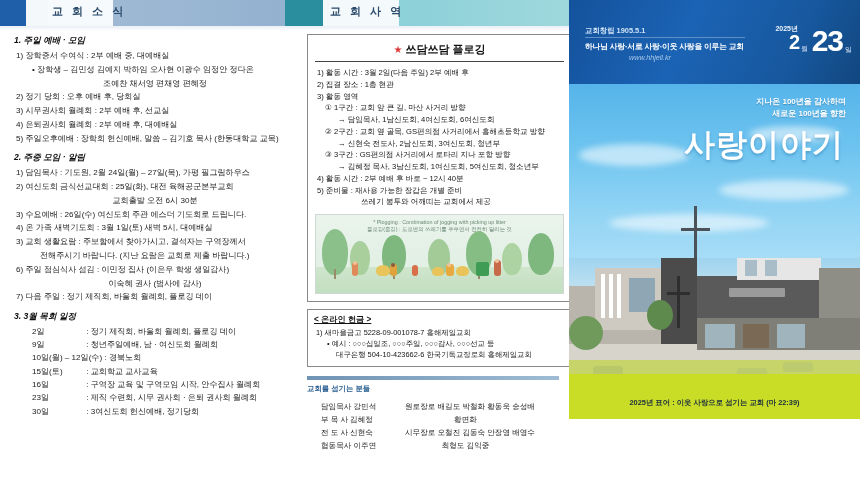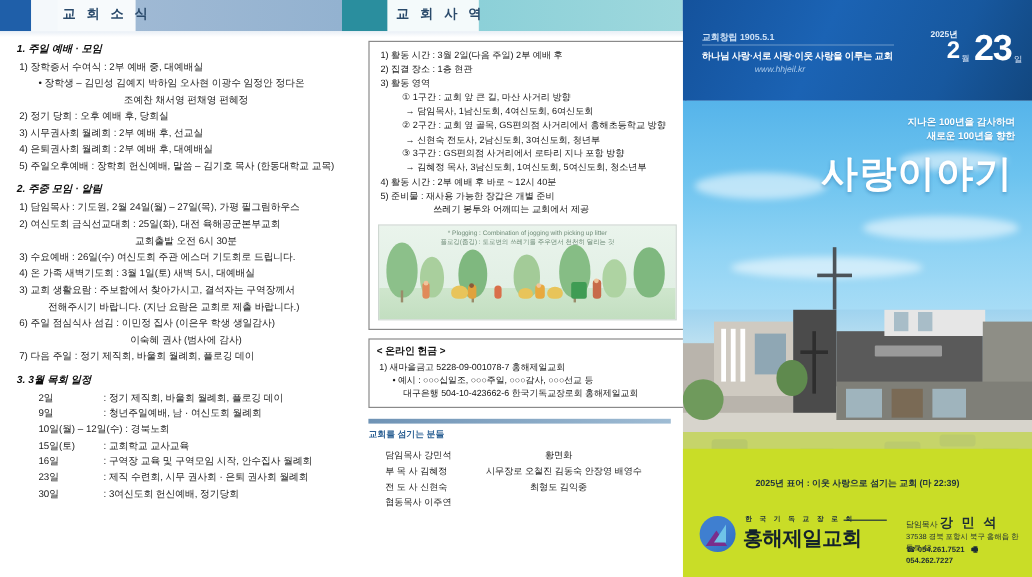--- a/index.html
+++ b/index.html
@@ -41,54 +41,54 @@
   .sched .d{display:inline-block;min-width:52px;text-align:left;}
 
   
   .colM{position:absolute;left:307px;top:34px;width:265px;height:440px;}
   .mbox{border:1px solid #8a8a8a;background:#fff;padding:5px 7px 7px 7px;}
   .mbox-title{text-align:center;font-size:11px;font-weight:bold;color:#111;
     padding:2px 0 4px 0;border-bottom:1px solid #444;margin-bottom:5px;}
   .star{color:#d93a3a;font-size:10px;margin-right:3px;}
   .mtxt{font-size:7.6px;color:#141414;line-height:1.55;}
   .mtxt .l1{margin-left:10px;text-indent:-8px;}
-  .mtxt .l2{margin-left:28px;text-indent:-8px;}
+  .mtxt .l2{margin-left:18px;text-indent:-8px;}
   .mtxt .l3{margin-left:32px;text-indent:-9px;}
   .mtxt .lc{margin-left:46px;}
 
   
   .illus{position:relative;margin-top:6px;height:78px;border:1px solid #cfd8d2;
     background:linear-gradient(180deg,#eaf4ec 0%,#e3f0e6 55%,#dfeee2 100%);overflow:hidden;}
   .il-cap{position:absolute;left:0;right:0;top:4px;text-align:center;
     font-size:5.4px;color:#6d8a76;line-height:1.35;}
   .il-ground{position:absolute;left:0;bottom:0;width:100%;height:26px;
     background:linear-gradient(180deg,#cfe6cd,#c2dec0);}
   .tree{position:absolute;bottom:18px;border-radius:50% 50% 46% 46%;}
   .trunk{position:absolute;bottom:14px;width:2px;background:#9a8b6a;}
   .fig{position:absolute;bottom:17px;border-radius:3px;}
   .bag{position:absolute;bottom:17px;background:#e8c45a;border-radius:50% 50% 40% 40%;}
   .bin{position:absolute;bottom:17px;background:#3f9c54;border-radius:2px;}
 
   
   .obox{margin-top:7px;border:1px solid #8a8a8a;background:#fff;padding:4px 6px 5px 6px;}
-  .obox .ti{font-size:8.2px;font-weight:bold;color:#111;margin-bottom:2px;}
+  .obox .ti{font-size:8.2px;font-weight:bold;color:#111;margin-bottom:2px;text-decoration:underline;}
   .obox .ln{font-size:7.4px;color:#141414;line-height:1.5;margin-left:10px;text-indent:-8px;}
   .obox .ln.s{margin-left:20px;text-indent:-7px;}
   .obox .ln.p{margin-left:22px;text-indent:0;}
 
   
   .servbar{margin-top:9px;height:4px;background:linear-gradient(90deg,#6f93b5,#9fbcd4);width:252px;}
   .servtitle{font-size:7.4px;font-weight:bold;color:#2a5f93;margin:4px 0 6px 0;}
   .servgrid{display:flex;font-size:7.6px;color:#1b1b1b;line-height:1.72;}
   .sg-l{width:84px;padding-left:14px;}
   .sg-r{flex:1;}
   .sg-r .ctr{text-align:center;padding-right:46px;}
 
   
-  .colR{position:absolute;left:569px;top:0;width:291px;height:481px;overflow:hidden;}
+  .colR{position:absolute;left:569px;top:0;width:291px;height:419px;overflow:hidden;}
   .r-head{position:absolute;left:0;top:0;width:291px;height:84px;
     background:linear-gradient(115deg,#14529c 0%,#1b63b4 40%,#17589f 75%,#12477f 100%);}
   .r-found{position:absolute;left:16px;top:26px;font-size:7.4px;color:#cfe2f6;font-weight:bold;}
   .r-rule{position:absolute;left:16px;top:37px;width:160px;height:1px;background:#5e8fc6;}
   .r-slogan{position:absolute;left:16px;top:41px;font-size:7.8px;color:#ffffff;font-weight:bold;letter-spacing:-.2px;}
   .r-url{position:absolute;left:16px;top:53px;font-size:7.2px;color:#a9c9ea;font-style:italic;padding-left:44px;}
   .r-dateY{position:absolute;right:62px;top:24px;font-size:7px;color:#eaf2fb;font-weight:bold;}
   .r-dateM{position:absolute;right:60px;top:31px;font-size:20px;color:#ffffff;font-weight:bold;}
   .r-dateMs{position:absolute;right:52px;top:44px;font-size:7px;color:#dfeafa;}
   .r-dateD{position:absolute;right:17px;top:24px;font-size:30px;color:#ffffff;font-weight:bold;letter-spacing:-1px;}
@@ -178,20 +178,23 @@
         <div class="sched"><span class="d">15일(토)</span><span> : 교회학교 교사교육</span></div>
         <div class="sched"><span class="d">16일</span><span> : 구역장 교육 및 구역모임 시작, 안수집사 월례회</span></div>
         <div class="sched"><span class="d">23일</span><span> : 제직 수련회, 시무 권사회 · 은퇴 권사회 월례회</span></div>
         <div class="sched"><span class="d">30일</span><span> : 3여신도회 헌신예배, 정기당회</span></div>
       </div>
   </div>
 
   <div class="colM">
 
     <div class="mbox">
+      <div class="mbox-title">
+        <span class="star">★</span><span>쓰담쓰담 플로깅</span>
+      </div>
       <div class="mtxt" id="plogging-lines">
           <div class="l1">1) 활동 시간 : 3월 2일(다음 주일) 2부 예배 후</div>
           <div class="l1">2) 집결 장소 : 1층 현관</div>
           <div class="l1">3) 활동 영역</div>
           <div class="l2">① 1구간 : 교회 앞 큰 길, 마산 사거리 방향</div>
           <div class="l3">→ 담임목사, 1남신도회, 4여신도회, 6여신도회</div>
           <div class="l2">② 2구간 : 교회 옆 골목, GS편의점 사거리에서 흥해초등학교 방향</div>
           <div class="l3">→ 신현숙 전도사, 2남신도회, 3여신도회, 청년부</div>
           <div class="l2">③ 3구간 : GS편의점 사거리에서 로타리 지나 포항 방향</div>
           <div class="l3">→ 김혜정 목사, 3남신도회, 1여신도회, 5여신도회, 청소년부</div>
@@ -244,20 +247,21 @@
     <div class="servbar"></div>
     <div class="servtitle">교회를 섬기는 분들</div>
     <div class="servgrid">
       <div class="sg-l" id="serv-left">
           <div>담임목사 강민석</div>
           <div>부 목 사 김혜정</div>
           <div>전 도 사 신현숙</div>
           <div>협동목사 이주연</div>
         </div>
       <div class="sg-r" id="serv-right">
+          <div>원로장로 배길도 박철화 황동욱 송성배</div>
           <div class="ctr">황면화</div>
           <div>시무장로 오철진 김동숙 안장영 배영수</div>
           <div class="ctr">최형도 김익중</div>
         </div>
     </div>
   </div>
 
   <div class="colR">
 
     <div class="r-head"></div>

